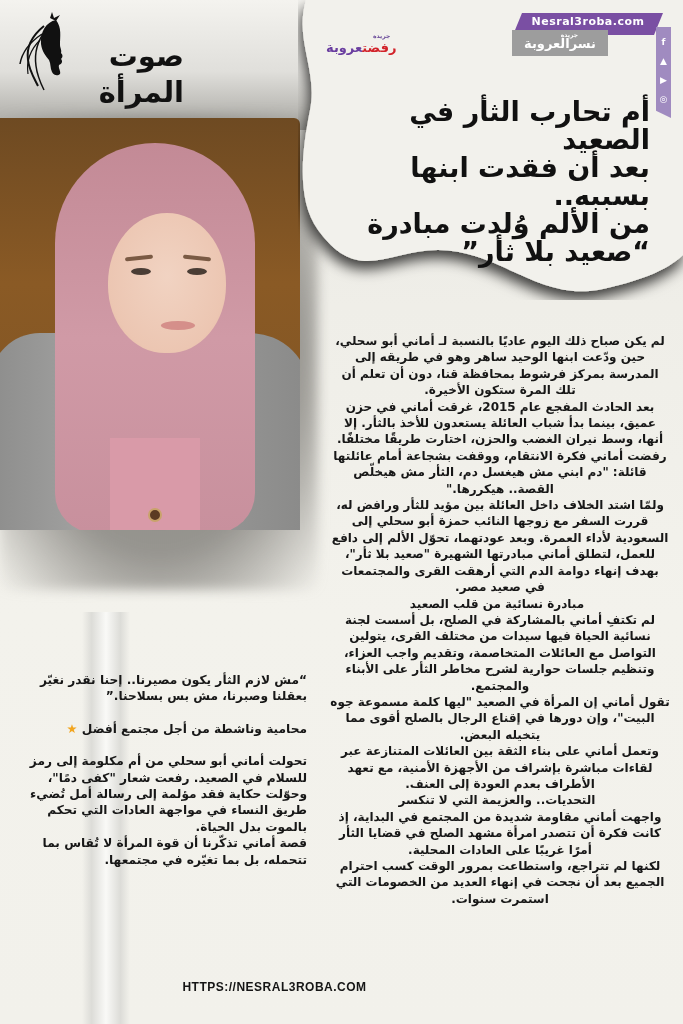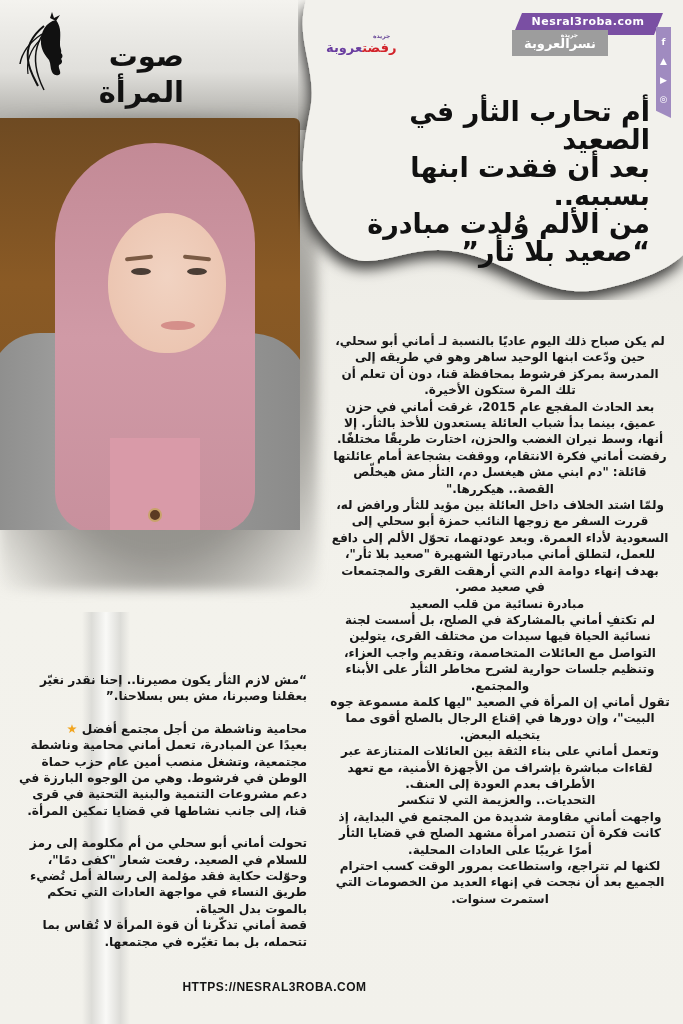--- a/index.html
+++ b/index.html
@@ -229,20 +229,19 @@
     <span class="para">لكنها لم تتراجع، واستطاعت بمرور الوقت كسب احترام الجميع بعد أن نجحت في إنهاء العديد من الخصومات التي استمرت سنوات.</span>
   </div>
 
   <div class="col-left">
     <span class="para">“مش لازم الثأر يكون مصيرنا.. إحنا نقدر نغيّر بعقلنا وصبرنا، مش بس بسلاحنا.”</span>
     <div class="gap"></div>
     <span class="para">
       <span>محامية وناشطة من أجل مجتمع أفضل</span>
       <span class="star">★</span>
     </span>
-    <span class="para">بعيدًا عن المبادرة، تعمل أماني محامية وناشطة مجتمعية، وتشغل منصب أمين عام حزب حماة الوطن في فرشوط. وهي من الوجوه البارزة في دعم مشروعات التنمية والبنية التحتية في قرى قنا، إلى جانب نشاطها في قضايا تمكين المرأة.</span>
     <div class="gap"></div>
     <span class="para">تحولت أماني أبو سحلي من أم مكلومة إلى رمز للسلام في الصعيد. رفعت شعار "كفى دمًا"، وحوّلت حكاية فقد مؤلمة إلى رسالة أمل تُضيء طريق النساء في مواجهة العادات التي تحكم بالموت بدل الحياة.</span>
     <span class="para">قصة أماني تذكّرنا أن قوة المرأة لا تُقاس بما تتحمله، بل بما تغيّره في مجتمعها.</span>
   </div>
 
   <div class="footer-url">HTTPS://NESRAL3ROBA.COM</div>
 </div>
 
 </body></html>

